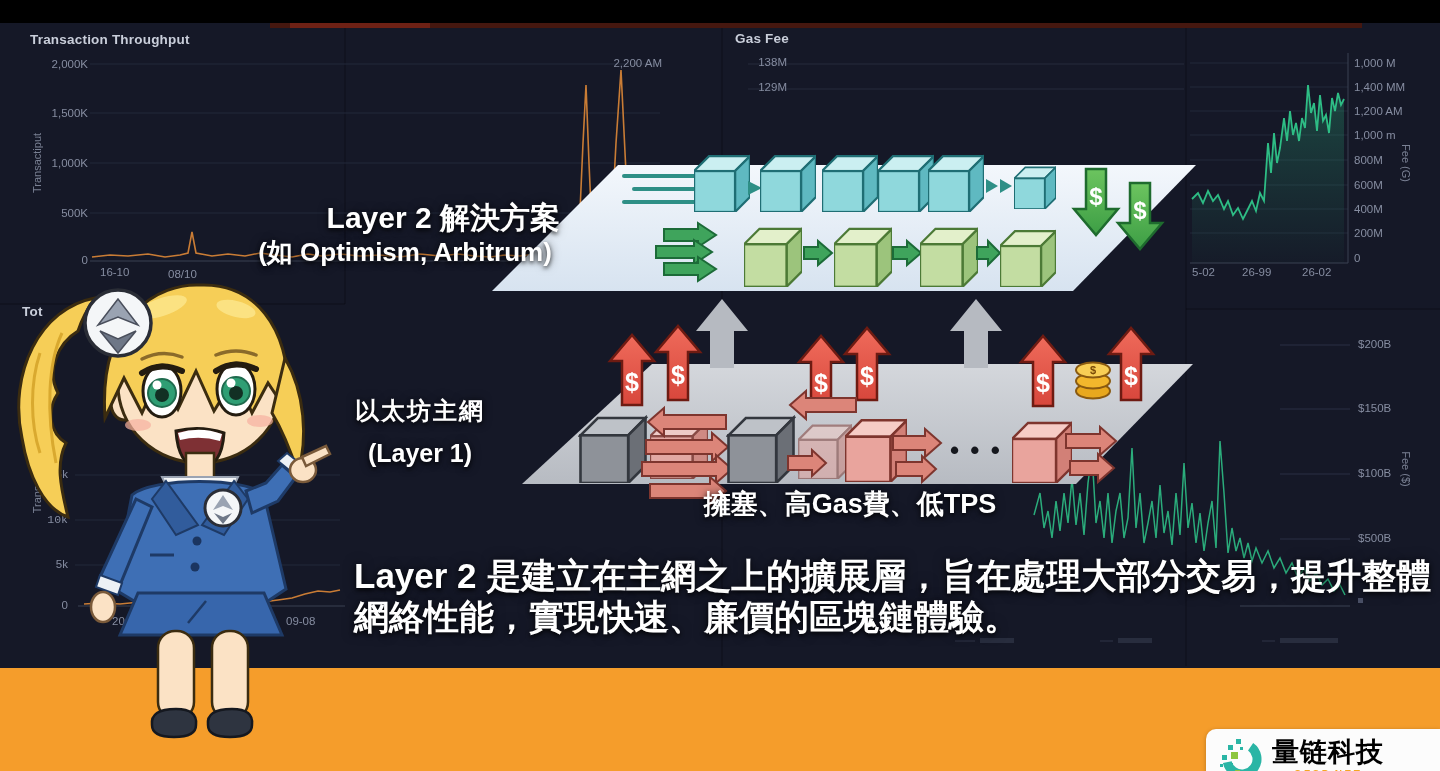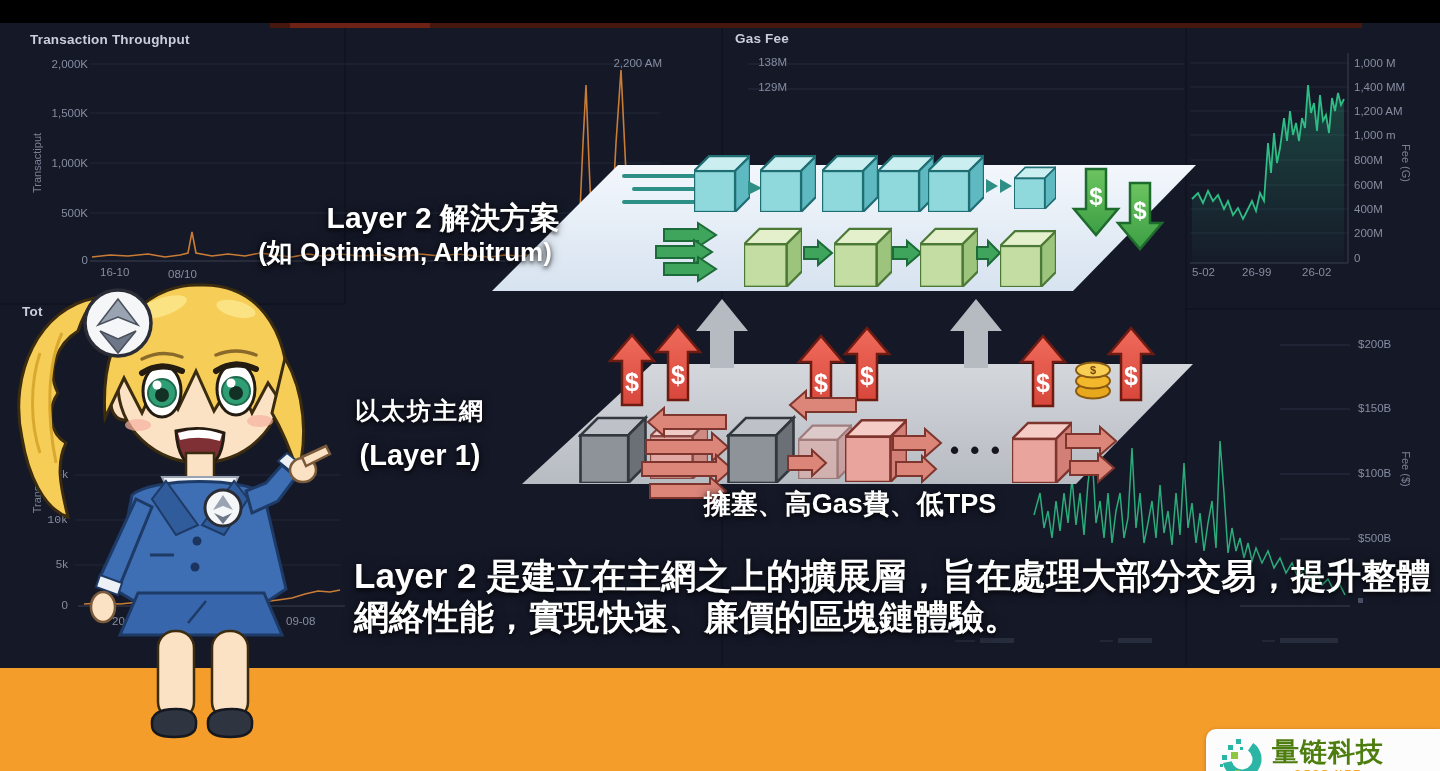--- a/index.html
+++ b/index.html
@@ -22,21 +22,21 @@
   .cube-teal {--cf:#8FD8DC;--ct:#CBEFF1;--cs:#5FB9C1;--cl:#1F6E74;}
   .cube-green{--cf:#C3DDA2;--ct:#E3F0CB;--cs:#9CC47C;--cl:#4C7A36;}
   .cube-gray {--cf:#8E9299;--ct:#BEC2C8;--cs:#6B6F76;--cl:#33373E;}
   .cube-pink {--cf:#E9A49D;--ct:#F6CCC6;--cs:#D28077;--cl:#7E352E;}
   .dollar{fill:#ffffff;font-weight:bold;font-family:"Liberation Sans",sans-serif;}
   
   .bottom-bar{position:absolute;left:0;top:645px;width:1440px;height:126px;background:#F59D2B;}
   .watermark{position:absolute;left:1206px;top:706px;width:234px;height:60px;background:#FCFCFC;
              border-radius:10px 0 0 10px;display:flex;align-items:center;box-shadow:0 1px 4px rgba(0,0,0,.25);}
   .wm-text{display:flex;flex-direction:column;align-items:center;margin-left:6px;}
-  .wm-brand{font-size:27px;font-weight:bold;color:#4d7c0f;letter-spacing:1px;line-height:1;}
+  .wm-brand{font-size:27px;font-weight:bold;color:#000000;letter-spacing:1px;line-height:1;}
   .wm-site{font-size:10px;font-weight:bold;color:#F5A623;letter-spacing:2.5px;margin-top:3px;}
 </style>
 </head>
 <body>
 
 <div class="stage">
 
   <svg class="abs" style="left:0;top:0;" width="1440" height="771" viewBox="0 0 1440 771">
 
     <g stroke="#000000" stroke-opacity="0.35">
@@ -411,21 +411,21 @@
     <rect x="158" y="368" width="36" height="88" rx="17" fill="#FBE2C5" stroke="#3B2C10" stroke-width="2.5"></rect>
     <rect x="212" y="368" width="36" height="88" rx="17" fill="#FBE2C5" stroke="#3B2C10" stroke-width="2.5"></rect>
 
     <path d="M152,462 Q150,446 176,446 Q198,446 196,462 Q196,474 174,474 Q152,474 152,462 Z" fill="#2E3440" stroke="#15181F" stroke-width="2.5"></path>
     <path d="M208,462 Q206,446 232,446 Q254,446 252,462 Q252,474 230,474 Q208,474 208,462 Z" fill="#2E3440" stroke="#15181F" stroke-width="2.5"></path>
   </svg>
 
   <div class="bigtext" style="left:250px;top:178px;width:310px;font-size:30px;text-align:right;">Layer 2 解決方案</div>
   <div class="bigtext" style="left:230px;top:215px;width:350px;font-size:26px;">(如 Optimism, Arbitrum)</div>
   <div class="bigtext" style="left:280px;top:374px;width:280px;font-size:24px;letter-spacing:2px;">以太坊主網</div>
-  <div class="bigtext" style="left:280px;top:416px;width:280px;font-size:29px;">(Layer 1)</div>
+  <div class="bigtext" style="left:280px;top:416px;width:280px;font-size:25px;">(Layer 1)</div>
   <div class="bigtext" style="left:640px;top:466px;width:420px;font-size:27px;">擁塞、高Gas費、低TPS</div>
   <div class="caption" style="left:354px;top:532px;">Layer 2 是建立在主網之上的擴展層，旨在處理大部分交易，提升整體</div>
   <div class="caption" style="left:354px;top:573px;">網絡性能，實現快速、廉價的區塊鏈體驗。</div>
 
   <div class="watermark">
     <svg width="48" height="48" viewBox="0 0 48 48" style="margin-left:12px;">
       <circle cx="24" cy="24" r="15" fill="none" stroke="#2AB5A5" stroke-width="9" stroke-dasharray="58 37" transform="rotate(-55 24 24)"></circle>
       <rect x="4" y="20" width="5" height="5" fill="#2AB5A5"></rect>
       <rect x="10" y="10" width="5" height="5" fill="#2AB5A5"></rect>
       <rect x="18" y="4" width="5" height="5" fill="#2AB5A5"></rect>

